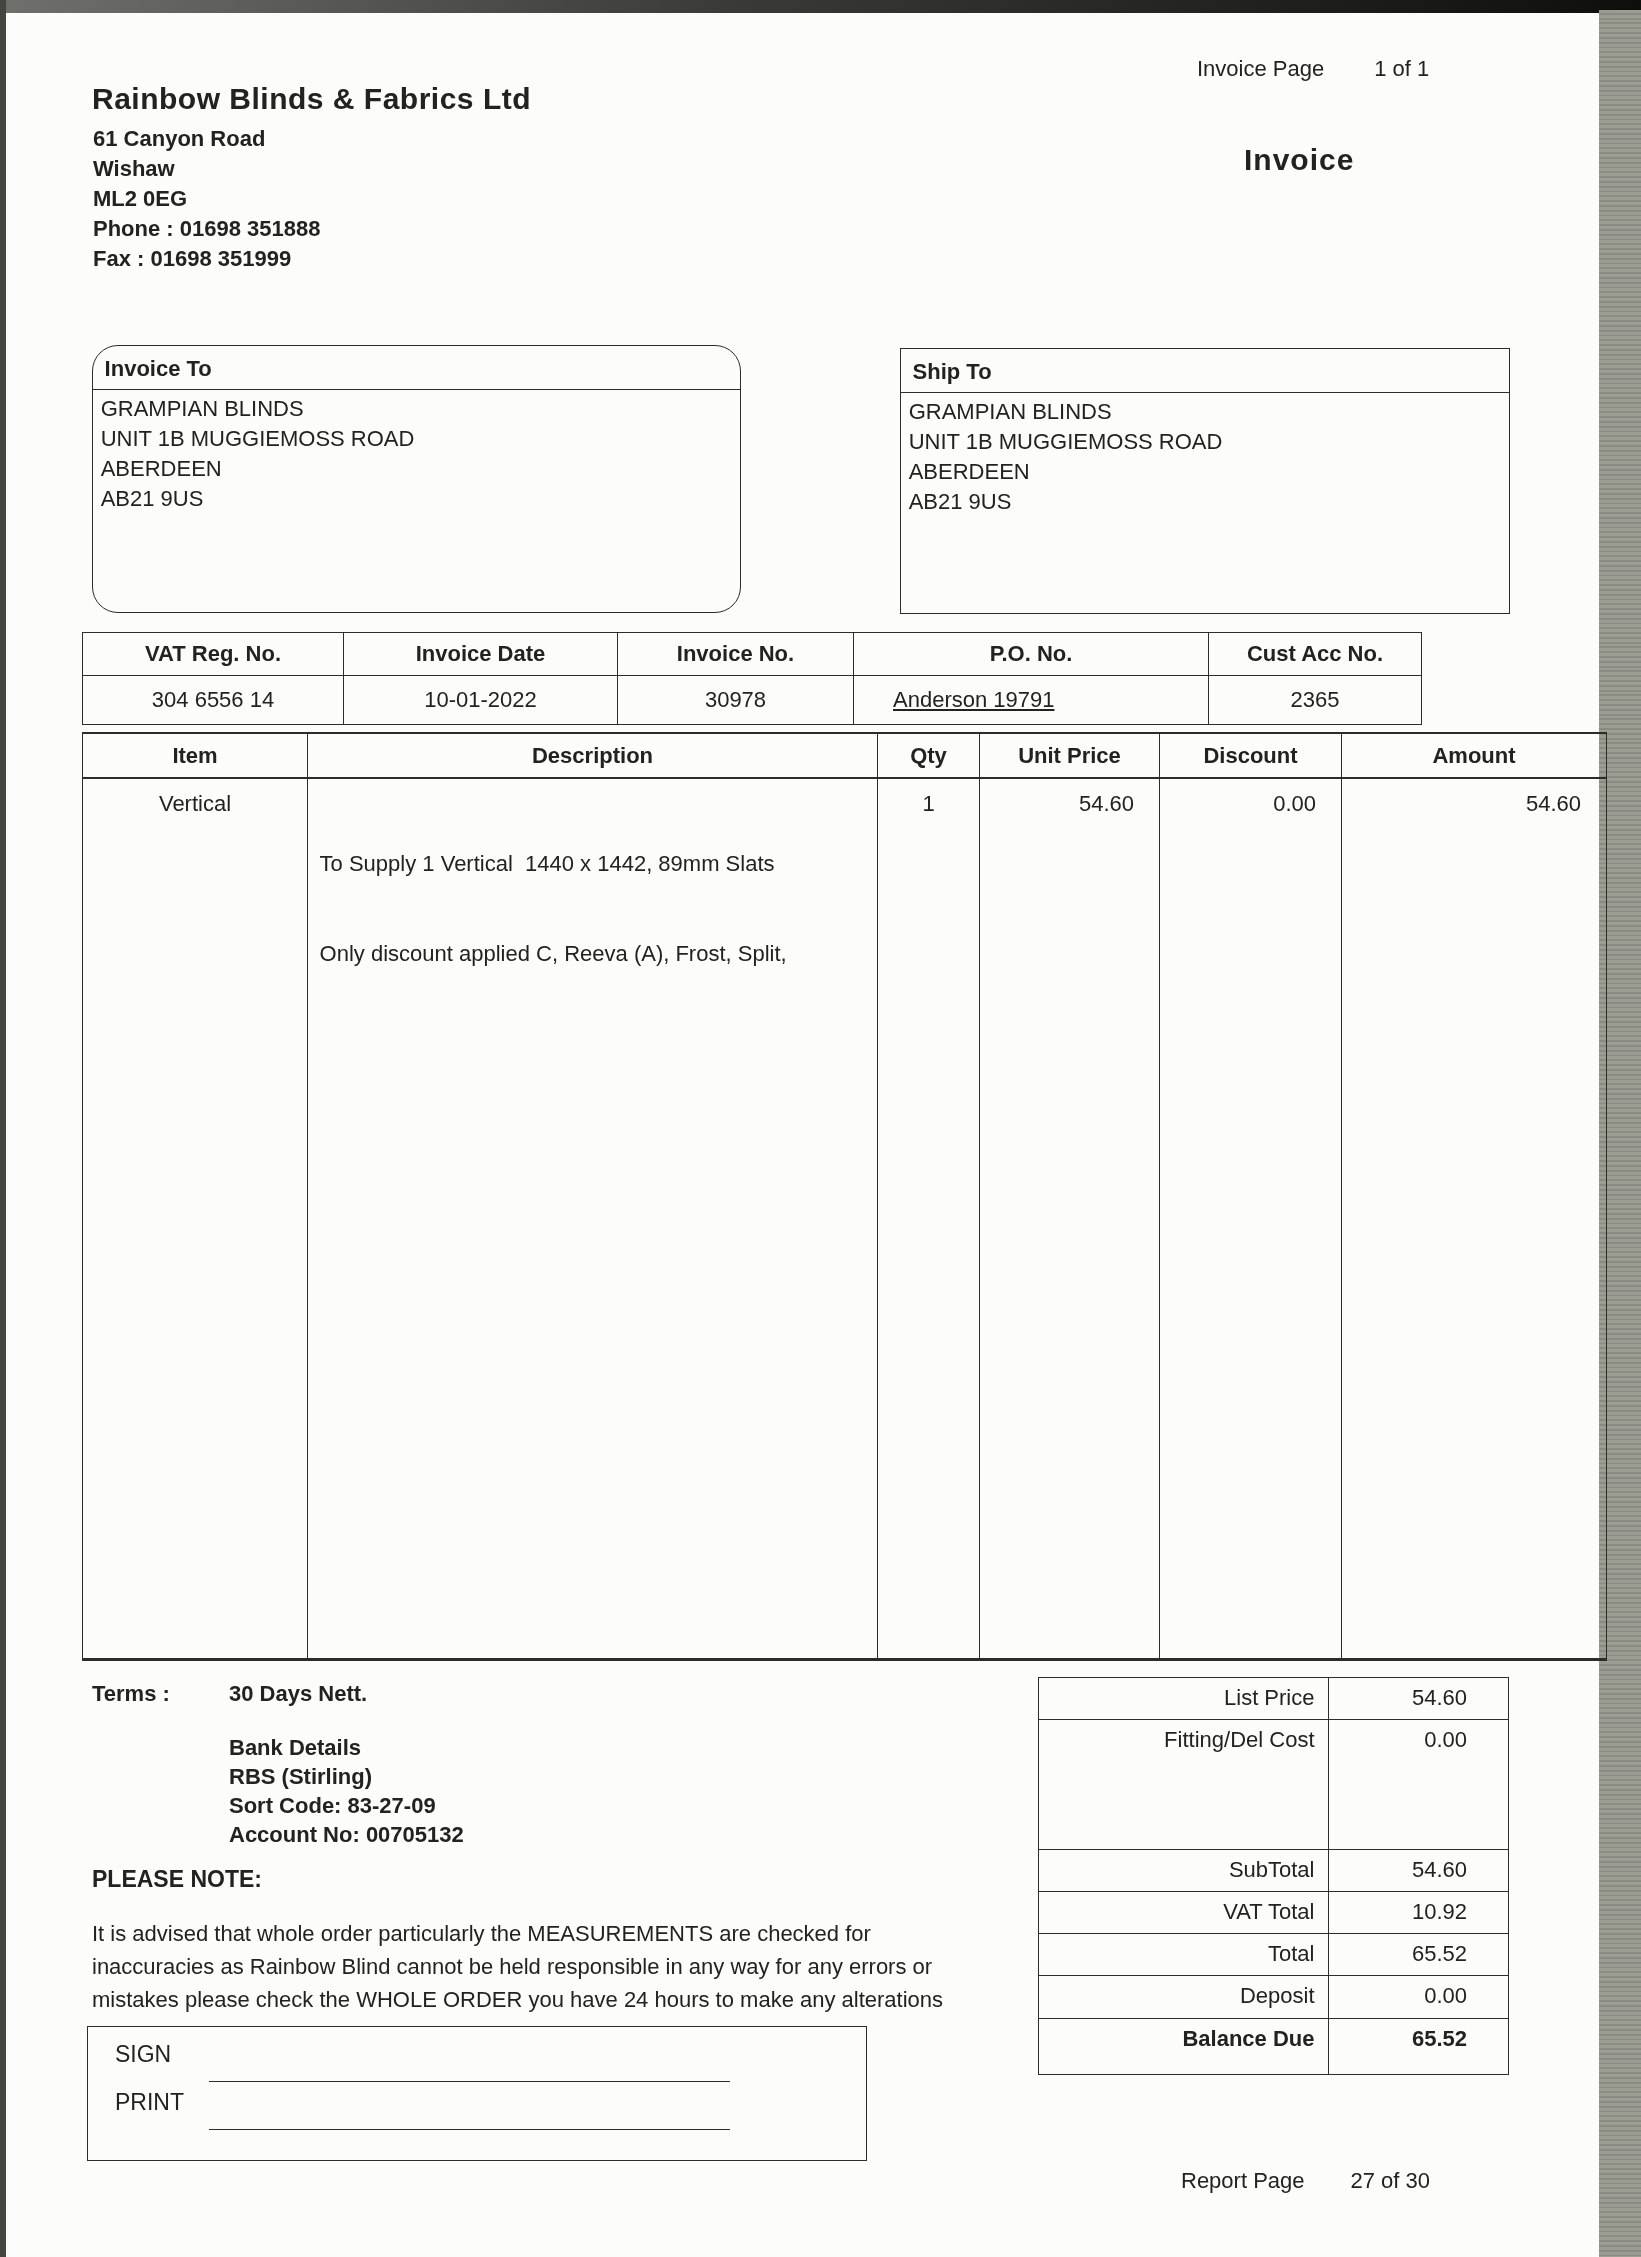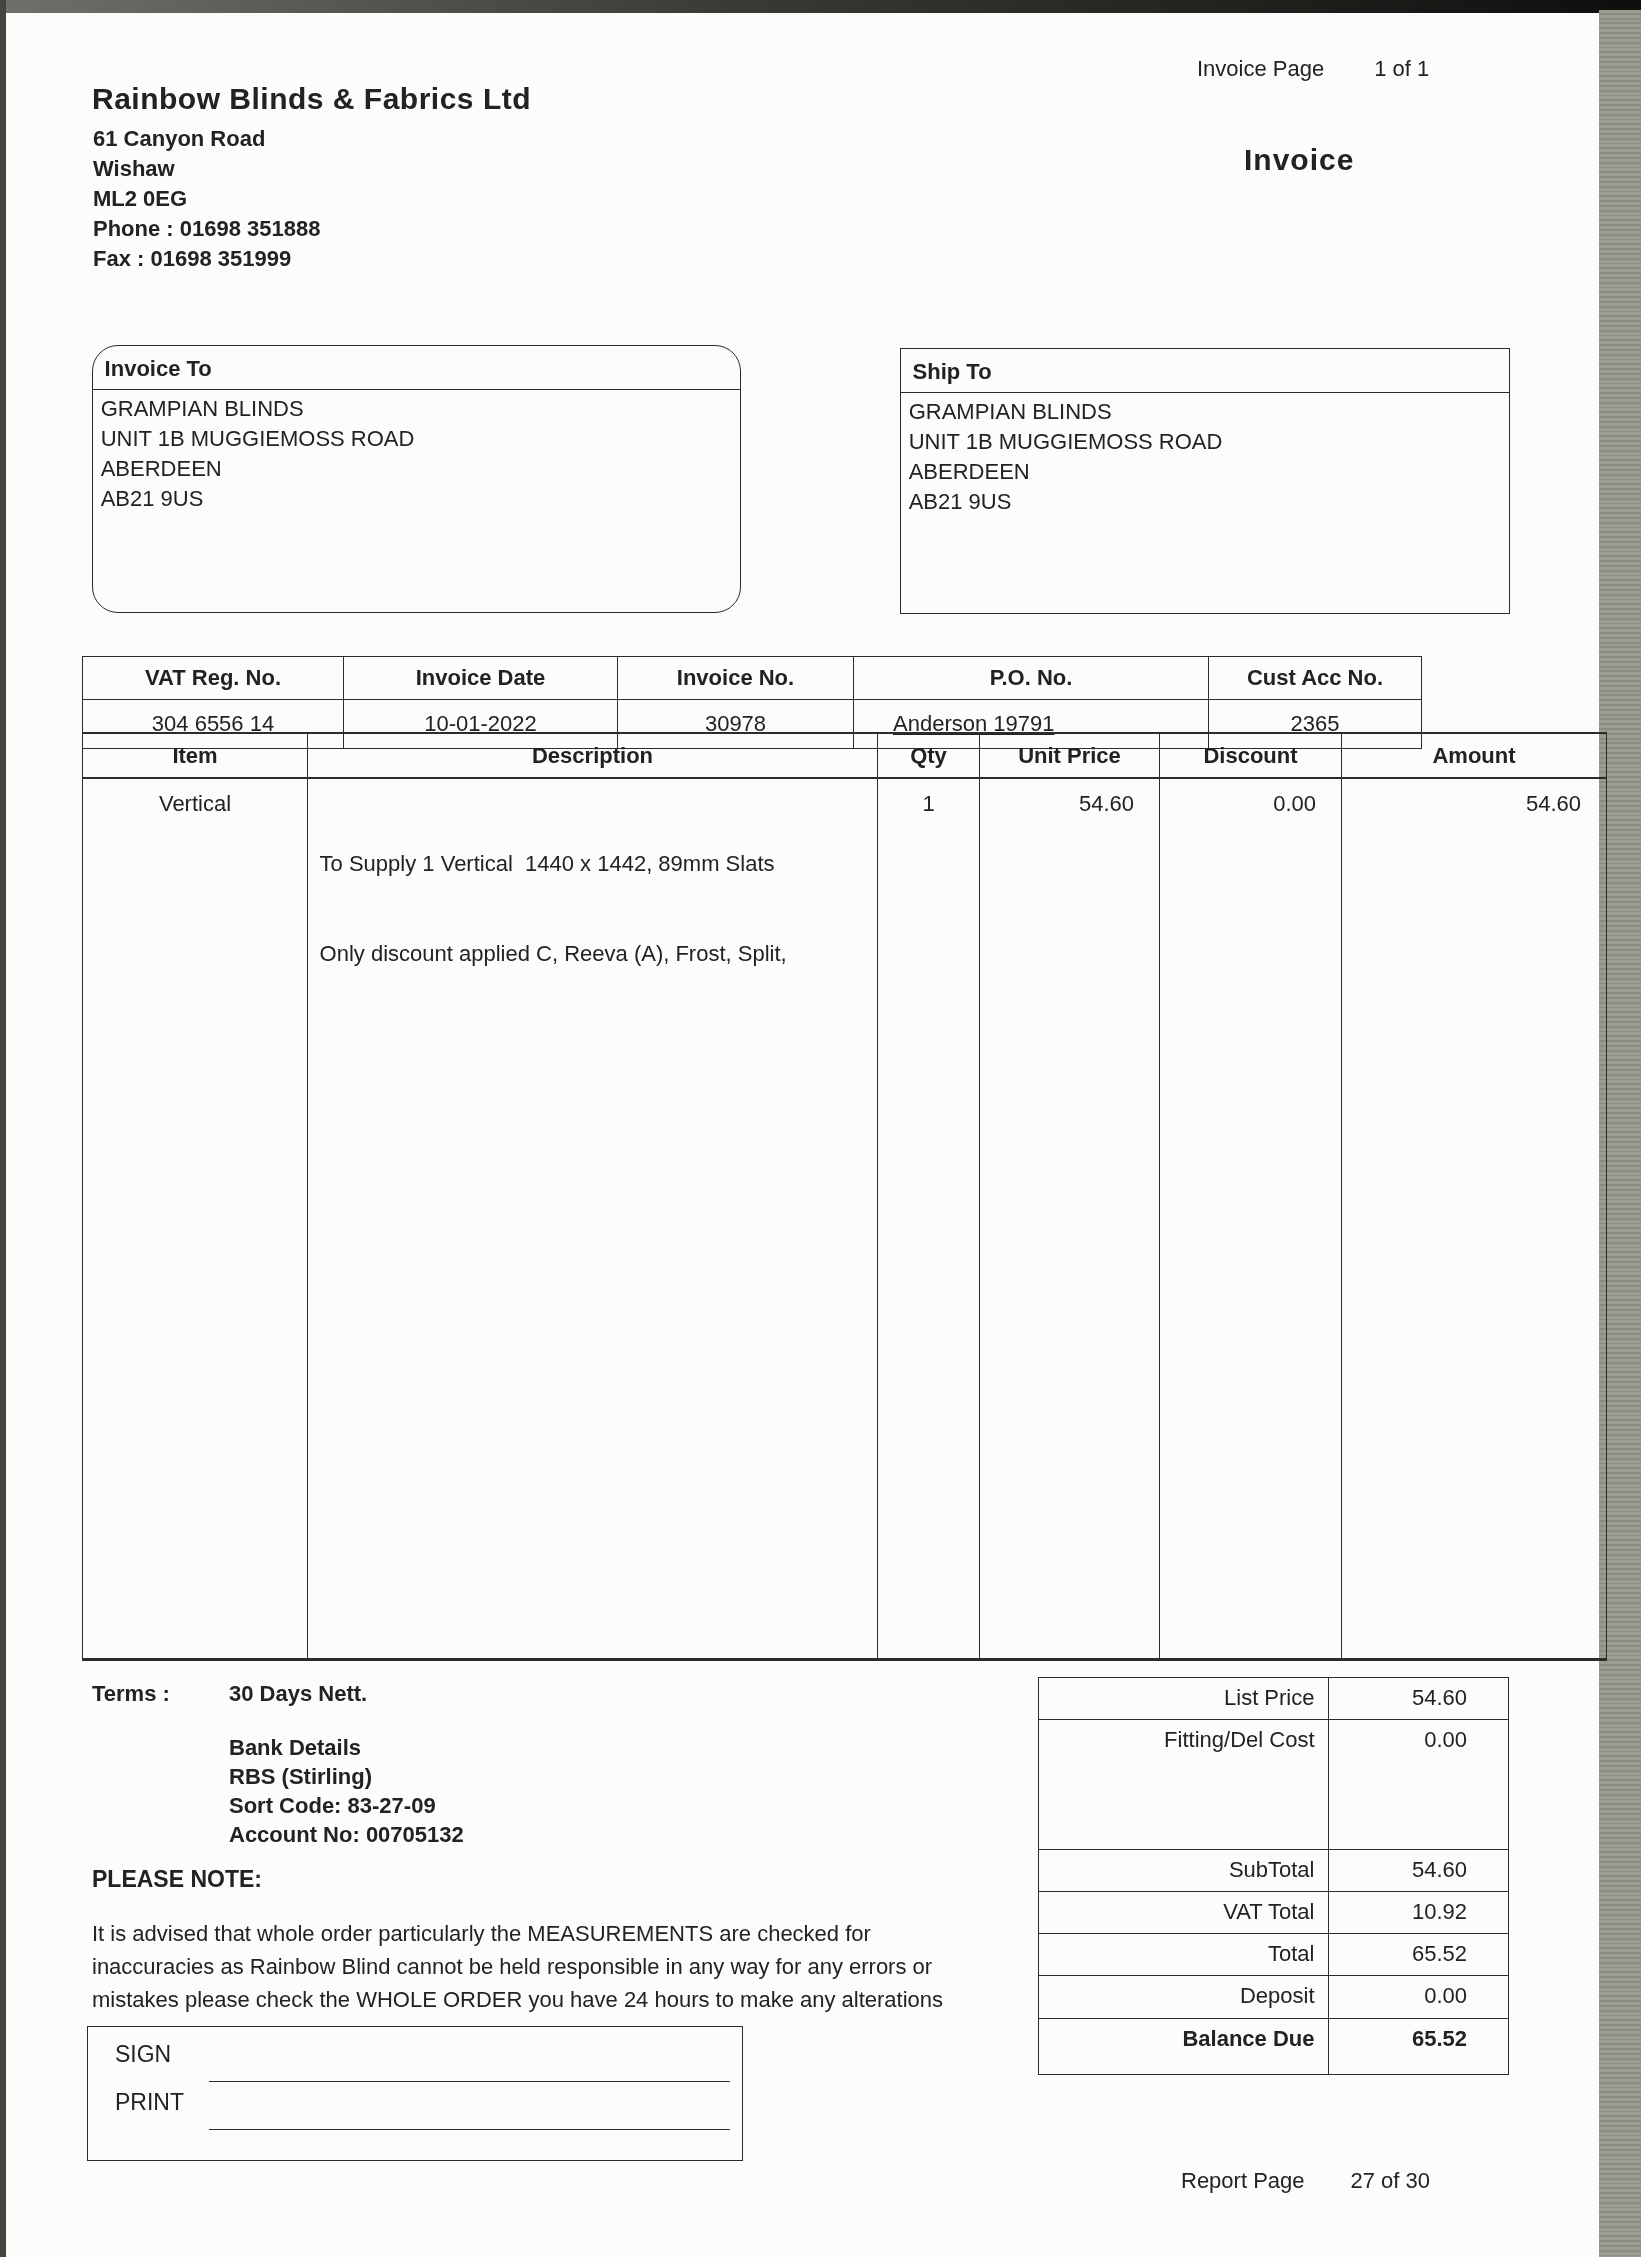--- a/index.html
+++ b/index.html
@@ -35,21 +35,21 @@
 
   
   .addr-box { position: absolute; border: 1.9px solid #2c2c2a; background: transparent; }
   .addr-box .hd { font-size: 22px; font-weight: bold; padding: 9.7px 11.6px 7.7px 11.6px; border-bottom: 1.9px solid #2c2c2a; }
   .addr-box .bd { padding: 3.9px 7.7px; font-size: 22px; line-height: 30px; }
   .invoice-to { left: 92px; top: 345px; width: 649px; height: 268px; border-radius: 26px; }
   .ship-to { left: 900px; top: 348px; width: 610px; height: 266px; }
 
   
   .meta-table {
-    position: absolute; left: 82px; top: 656px; width: 1340px; height: 93px;
+    position: absolute; left: 82px; top: 632px; width: 1340px; height: 93px;
     border: 1.9px solid #2c2c2a;
     display: grid;
     grid-template-columns: 261px 274px 236px 355px 1fr;
     grid-template-rows: 43px 1fr;
   }
   .meta-table .cell {
     border-right: 1.9px solid #2c2c2a;
     display: flex; align-items: center; justify-content: center;
     font-size: 22px;
   }
@@ -92,21 +92,21 @@
     display: grid;
     grid-template-rows: 42px 130px 42px 42px 42px 43px 1fr;
   }
   .t-row { display: grid; grid-template-columns: 290px 1fr; border-bottom: 1.9px solid #2c2c2a; gap: 30px; }
   .t-row:last-child { border-bottom: none; }
   .t-label { border-right: 1.9px solid #2c2c2a; text-align: right; padding: 6.8px 13.5px 0 0; font-size: 22px; }
   .t-value { text-align: right; padding: 6.8px 41px 0 0; font-size: 22px; }
   .t-bold .t-label, .t-bold .t-value { font-weight: bold; }
 
   
-  .sign-box { position: absolute; left: 87px; top: 2026px; width: 656px; height: 135px; border: 1.9px solid #2c2c2a; }
+  .sign-box { position: absolute; left: 87px; top: 2026px; width: 780px; height: 135px; border: 1.9px solid #2c2c2a; }
   .sign-box .lbl { position: absolute; font-size: 23px; }
   .sign-box .rule { position: absolute; left: 121px; width: 521px; border-bottom: 1.9px solid #2c2c2a; }
   .lbl-sign { left: 27px; top: 13.5px; }
   .rule-sign { top: 54px; }
   .lbl-print { left: 27px; top: 62px; }
   .rule-print { top: 102px; }
 
   
   .report-page { position: absolute; left: 1181px; top: 2168px; display: flex; gap: 46px; font-size: 22px; }
 </style>

